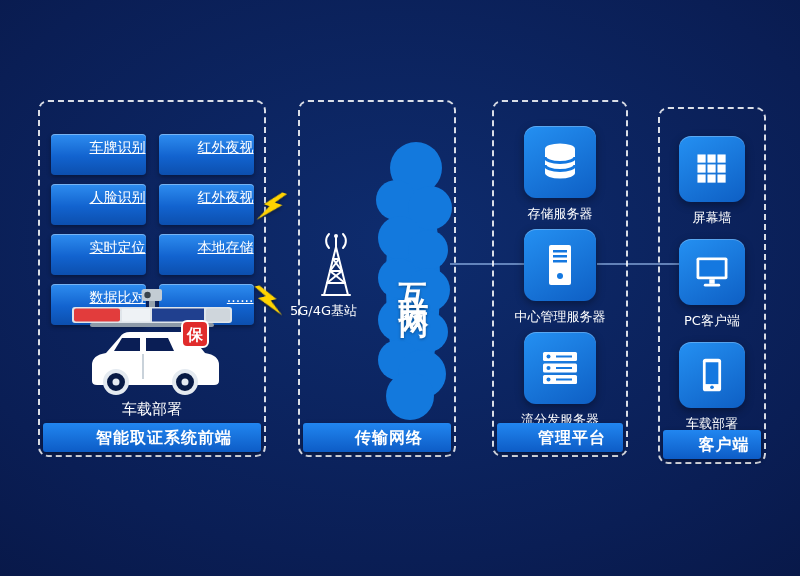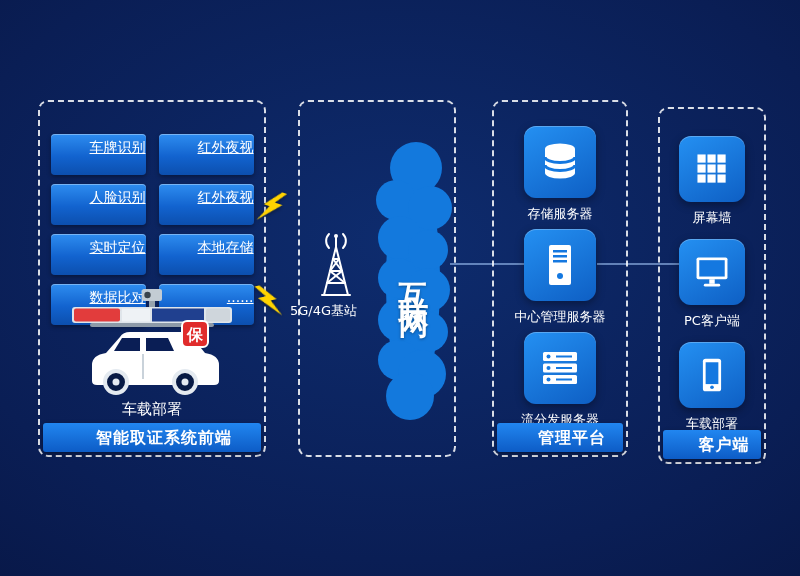--- a/index.html
+++ b/index.html
@@ -155,20 +155,21 @@
           <circle cx="30" cy="182" r="22"></circle>
           <circle cx="58" cy="194" r="20"></circle>
           <circle cx="28" cy="222" r="20"></circle>
           <circle cx="52" cy="236" r="24"></circle>
           <circle cx="40" cy="258" r="24"></circle>
         </g>
       </svg>
     </div>
     <div class="cloud-label">互联网</div>
 
+    <div class="banner">传输网络</div>
   </section>
 
   <div class="link" id="link-1"></div>
   <div class="link" id="link-2"></div>
 
   <section class="panel" id="panel-platform">
     <div class="node" style="top:24px">
       <div class="tile tile-lg">
         <svg width="44" height="44" viewBox="0 0 44 44">
           <ellipse cx="22" cy="9" rx="15" ry="5.5" fill="#fff"></ellipse>

